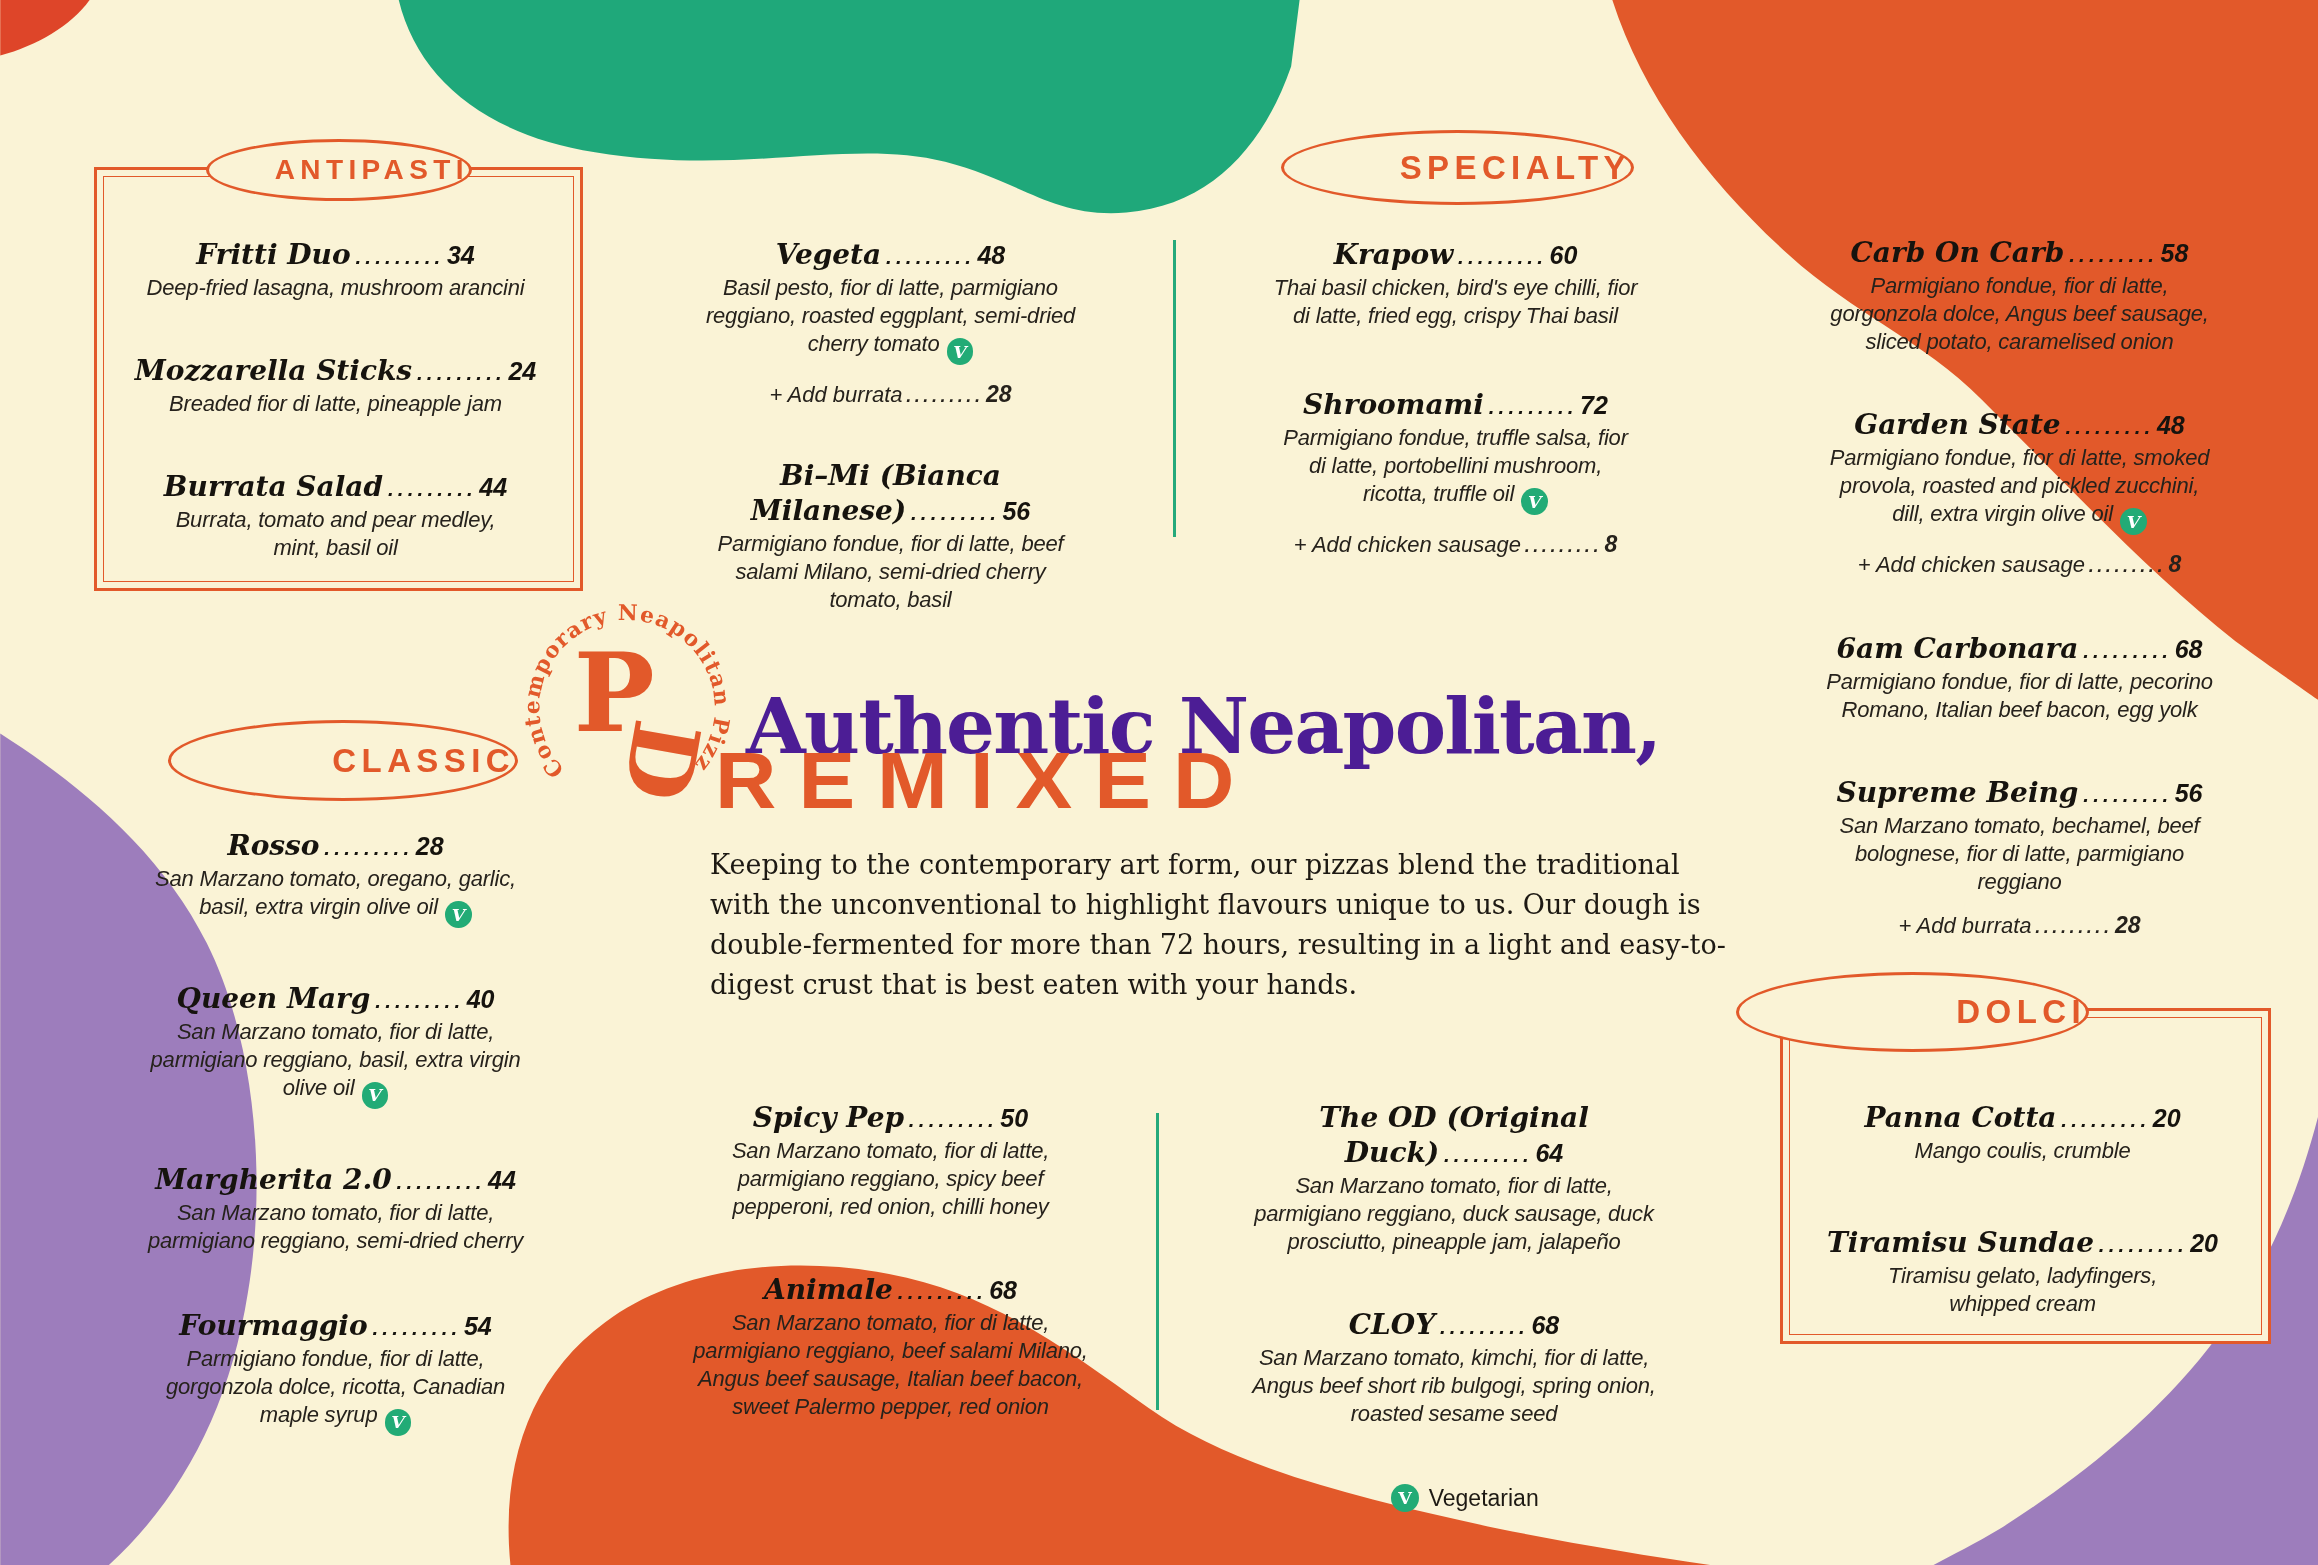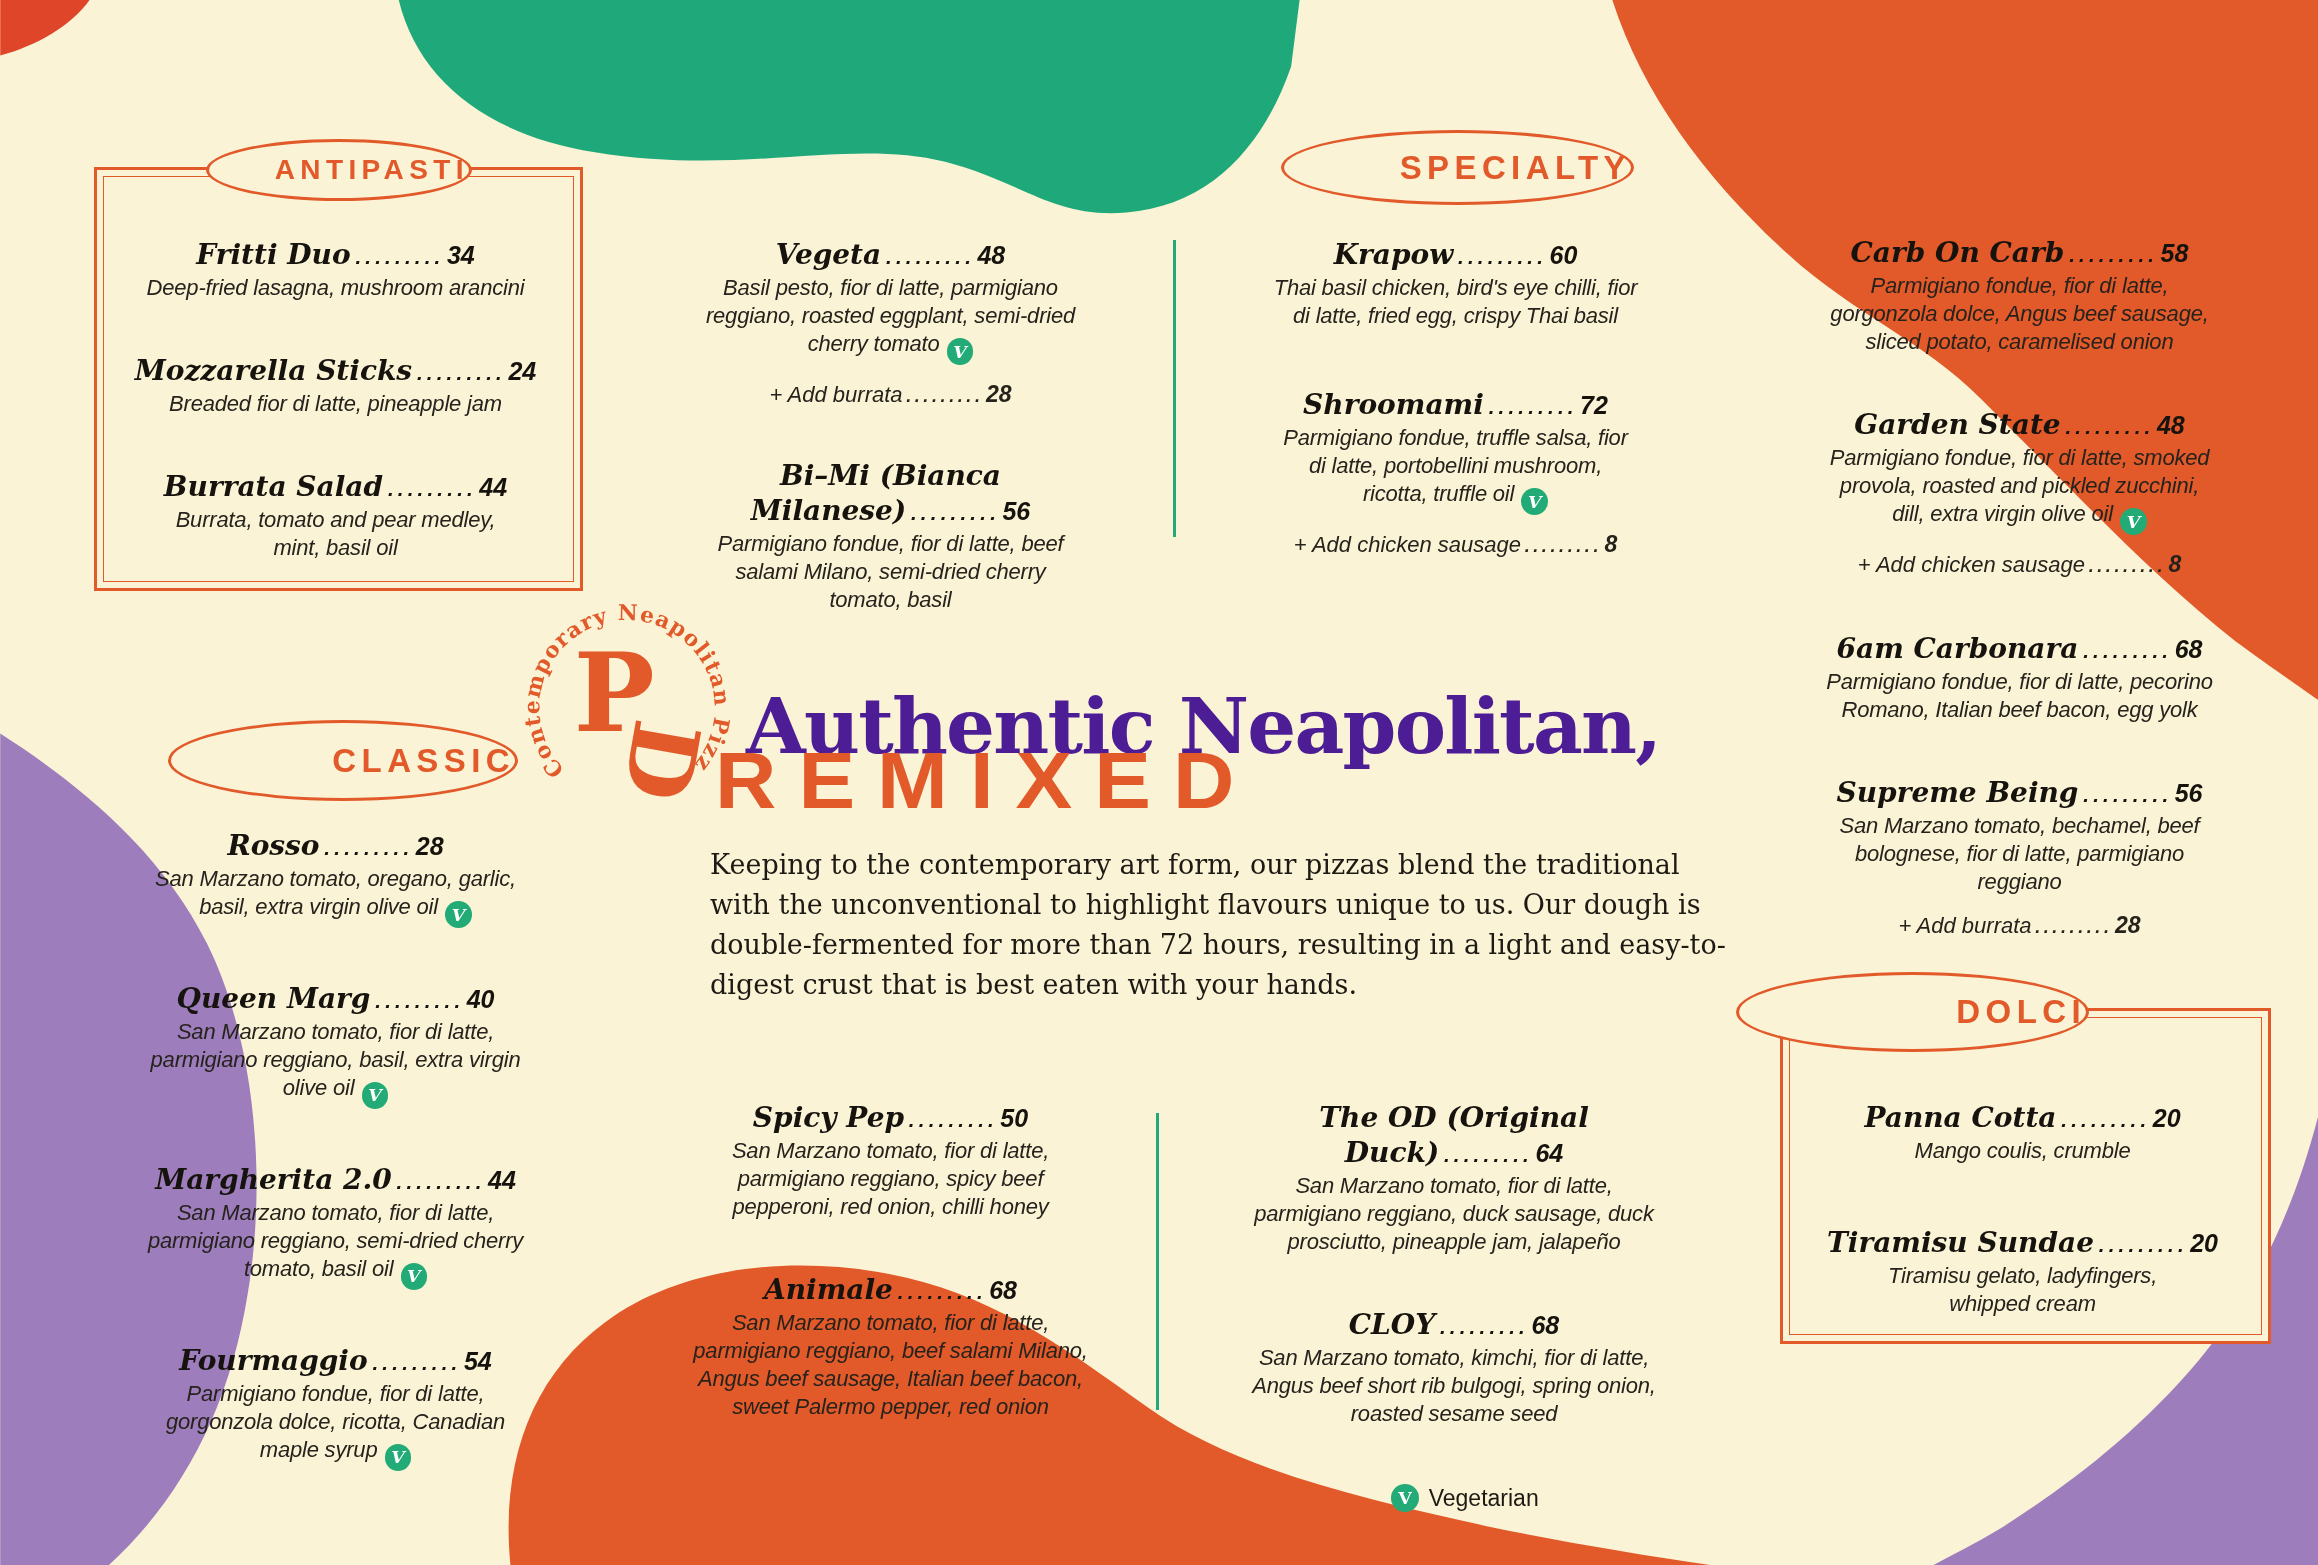--- a/index.html
+++ b/index.html
@@ -158,21 +158,20 @@
       <div class="menu-item">
         <div class="item-title"><span class="nm">Queen Marg</span><span class="dots">.........</span><span class="pr">40</span></div>
         <div class="item-desc">San Marzano tomato, fior di latte,</div>
         <div class="item-desc">parmigiano reggiano, basil, extra virgin</div>
         <div class="item-desc">olive oil<span class="vbadge">V</span></div>
       </div>
       <div class="menu-item">
         <div class="item-title"><span class="nm">Margherita 2.0</span><span class="dots">.........</span><span class="pr">44</span></div>
         <div class="item-desc">San Marzano tomato, fior di latte,</div>
         <div class="item-desc">parmigiano reggiano, semi-dried cherry</div>
-        <div class="item-desc">tomato, basil oil<span class="vbadge">V</span></div>
       </div>
       <div class="menu-item">
         <div class="item-title"><span class="nm">Fourmaggio</span><span class="dots">.........</span><span class="pr">54</span></div>
         <div class="item-desc">Parmigiano fondue, fior di latte,</div>
         <div class="item-desc">gorgonzola dolce, ricotta, Canadian</div>
         <div class="item-desc">maple syrup<span class="vbadge">V</span></div>
       </div>
     </div>
   <div class="col" style="left:664px;top:1100px;width:453px;gap:51px;">
       <div class="menu-item">

